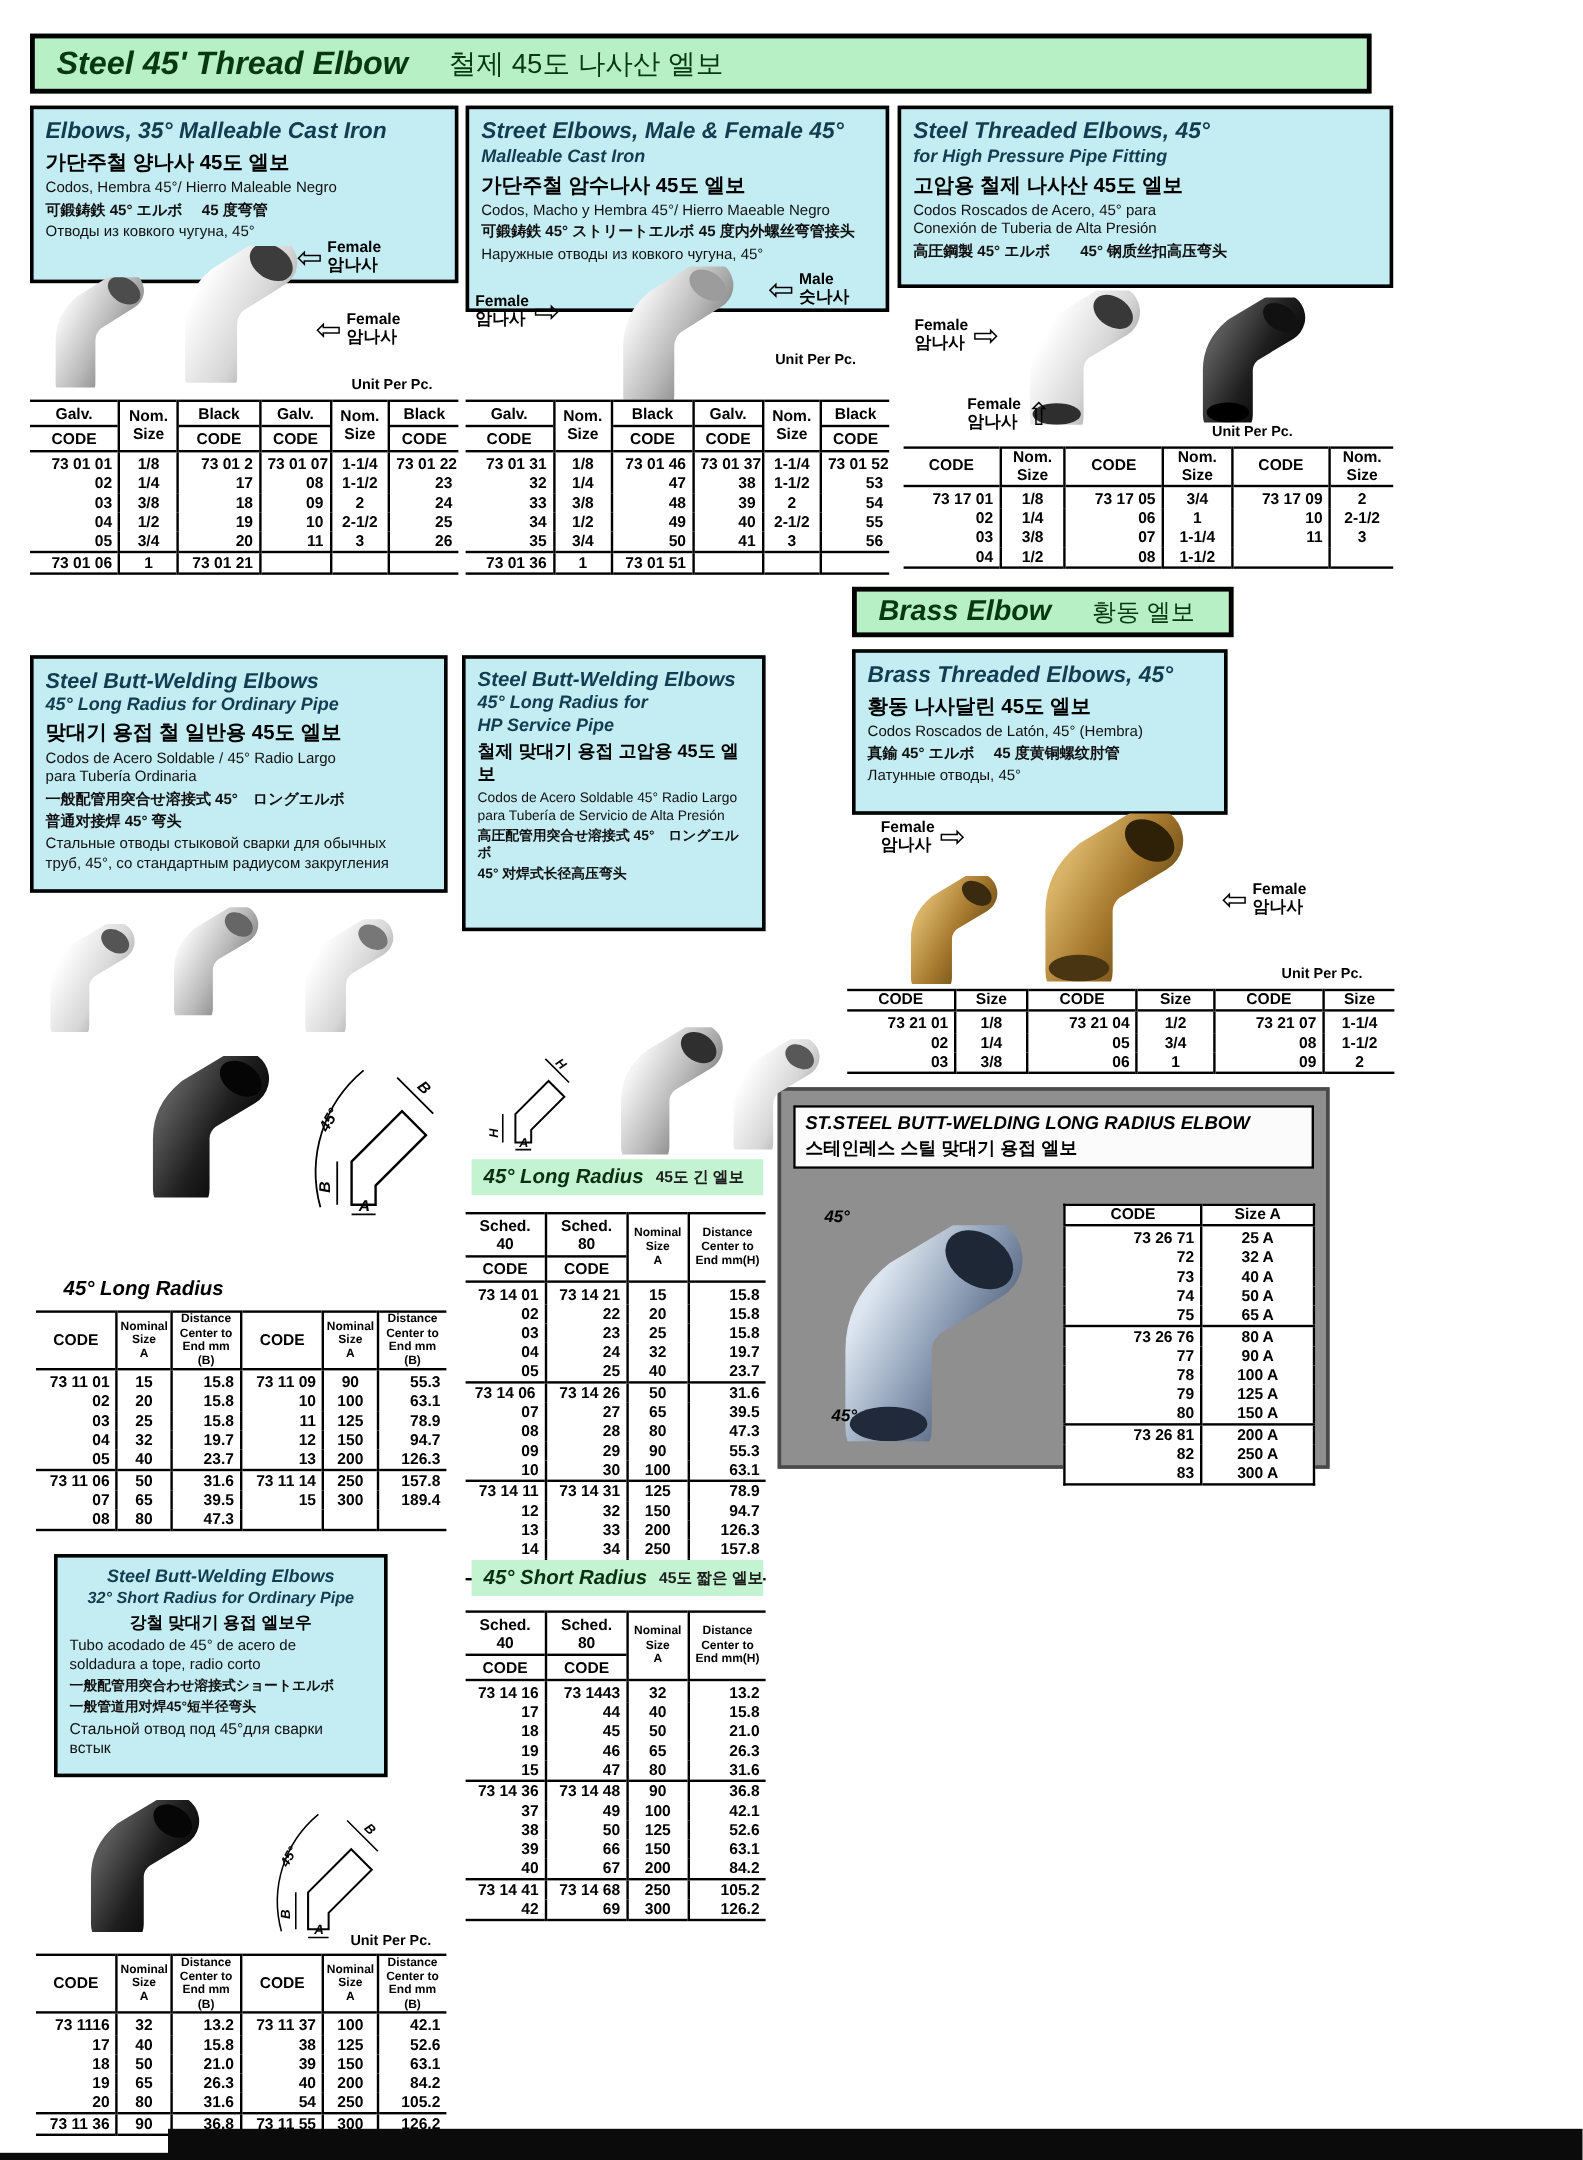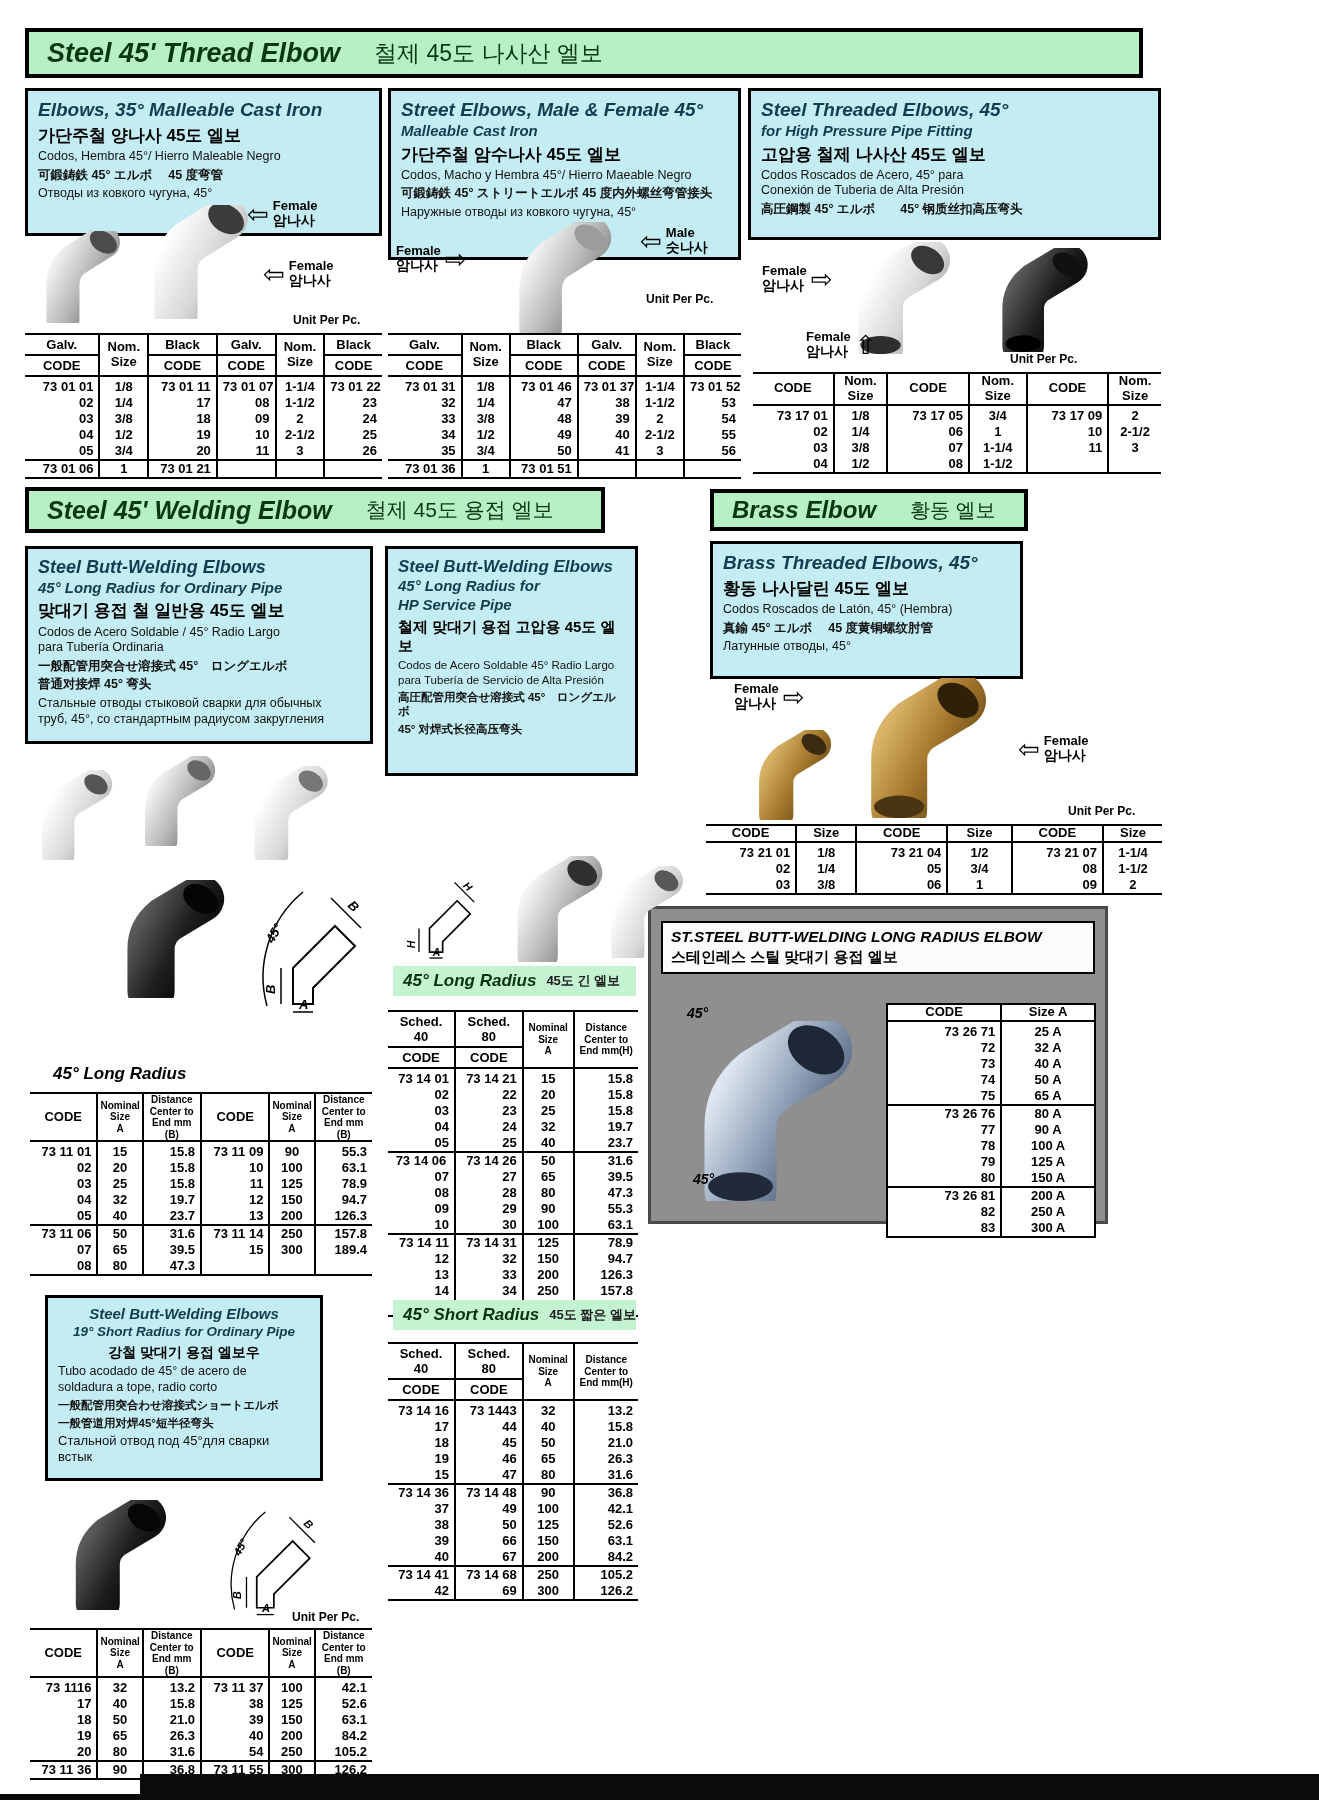--- a/index.html
+++ b/index.html
@@ -161,21 +161,21 @@
           <th style="width: 17%;">
             <div class="ht">Black</div>
             <div class="hb">CODE</div>
           </th>
         </tr>
       </thead>
       <tbody>
         <tr>
           <td style="text-align: right;">73 01 01</td>
           <td style="text-align: center;">1/8</td>
-          <td style="text-align: right;">73 01 11</td>
+          <td style="text-align: right;">73 01 2</td>
           <td style="text-align: right;">73 01 07</td>
           <td style="text-align: center;">1-1/4</td>
           <td style="text-align: right;">73 01 22</td>
         </tr>
         <tr>
           <td style="text-align: right;">02</td>
           <td style="text-align: center;">1/4</td>
           <td style="text-align: right;">17</td>
           <td style="text-align: right;">08</td>
           <td style="text-align: center;">1-1/2</td>
@@ -420,24 +420,20 @@
           <td style="text-align: right;">04</td>
           <td style="text-align: center;">1/2</td>
           <td style="text-align: right;">08</td>
           <td style="text-align: center;">1-1/2</td>
           <td style="text-align: right;"></td>
           <td style="text-align: center;"></td>
         </tr>
       </tbody>
     </table>
 
-  <div class="banner" style="left:25px;top:487px;width:580px;height:46px;">
-    <span class="en" style="font-size:25px;">Steel 45' Welding Elbow</span>
-    <span class="ko" style="font-size:21px;">철제 45도  용접  엘보</span>
-  </div>
   <div class="banner" style="left:710px;top:489px;width:318px;height:42px;">
     <span class="en" style="font-size:24px;">Brass Elbow</span>
     <span class="ko" style="font-size:20px;">황동 엘보</span>
   </div>
 
   <div class="panel" style="left:25px;top:546px;width:348px;height:198px;">
     <div class="t1" style="font-size:18px;">Steel Butt-Welding Elbows</div>
     <div class="t2">45° Long Radius for Ordinary Pipe</div>
     <div class="ko">맞대기 용접 철 일반용 45도 엘보</div>
     <div class="row preline">Codos de Acero Soldable / 45° Radio Largo
@@ -752,21 +748,21 @@
           <td style="text-align: right;">47.3</td>
           <td style="text-align: right;"></td>
           <td style="text-align: center;"></td>
           <td style="text-align: right;"></td>
         </tr>
       </tbody>
     </table>
 
   <div class="panel centered" style="left:45px;top:1295px;width:278px;height:186px;">
     <div class="t2" style="font-size:15px;">Steel Butt-Welding Elbows</div>
-    <div class="t2" style="font-size:13.5px;">19° Short Radius for Ordinary Pipe</div>
+    <div class="t2" style="font-size:13.5px;">32° Short Radius for Ordinary Pipe</div>
     <div class="ko" style="font-size:14px;">강철 맞대기 용접 엘보우</div>
     <div class="row preline" style="text-align:left;">Tubo acodado de 45° de acero de
 soldadura a tope, radio corto</div>
     <div class="cjk" style="text-align:left;font-size:11.5px;">一般配管用突合わせ溶接式ショートエルボ</div>
     <div class="cjk" style="text-align:left;font-size:11.5px;">一般管道用对焊45°短半径弯头</div>
     <div class="row preline" style="text-align:left;font-size:13px;">Стальной отвод под 45°для сварки
 встык</div>
   </div>
 
   <div class="photos" style="left:40px;top:1488px;width:332px;height:138px;">

